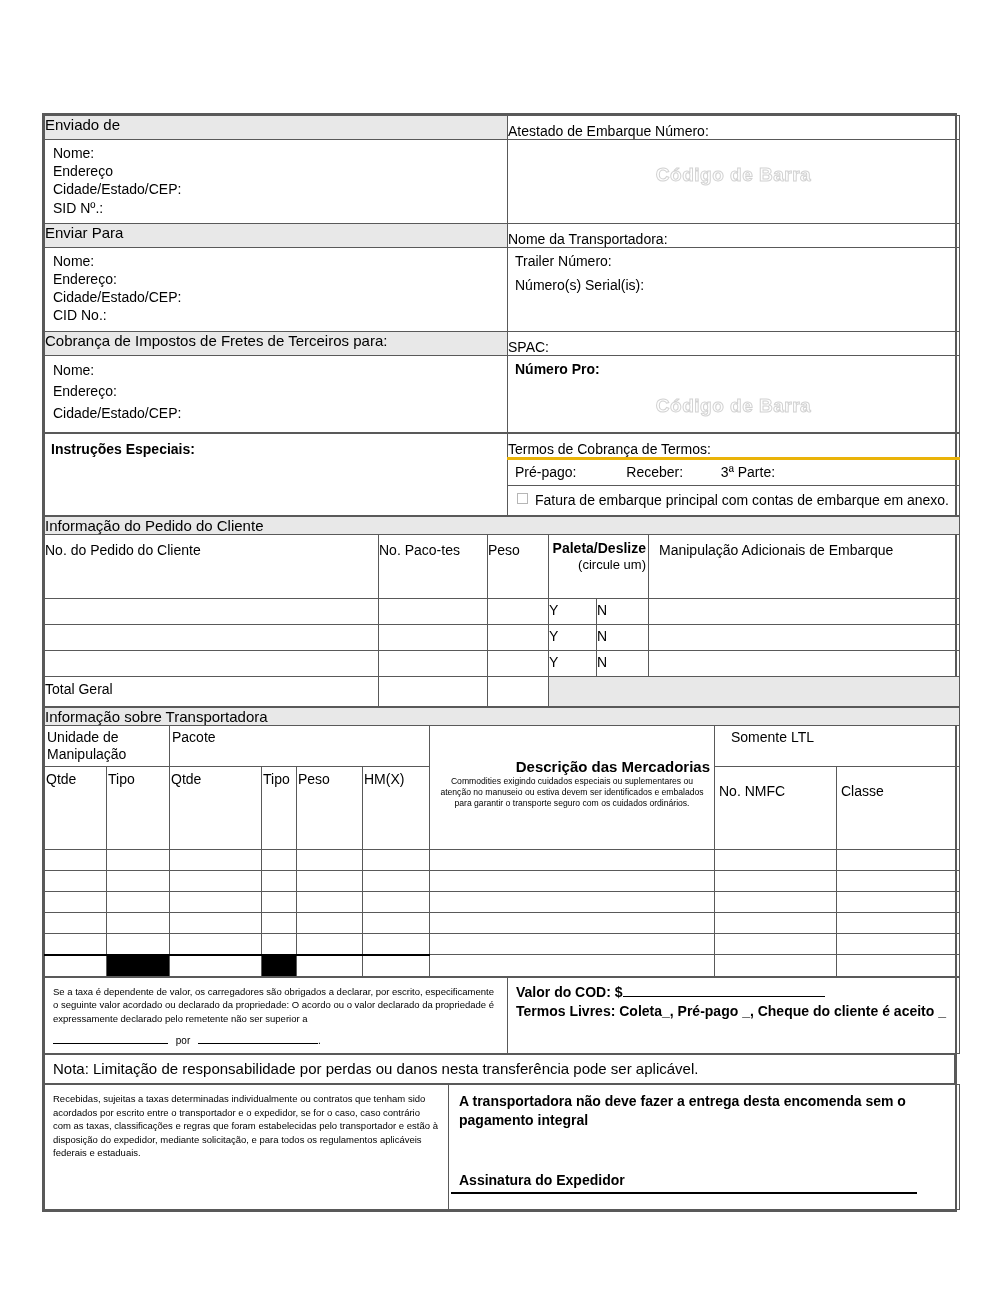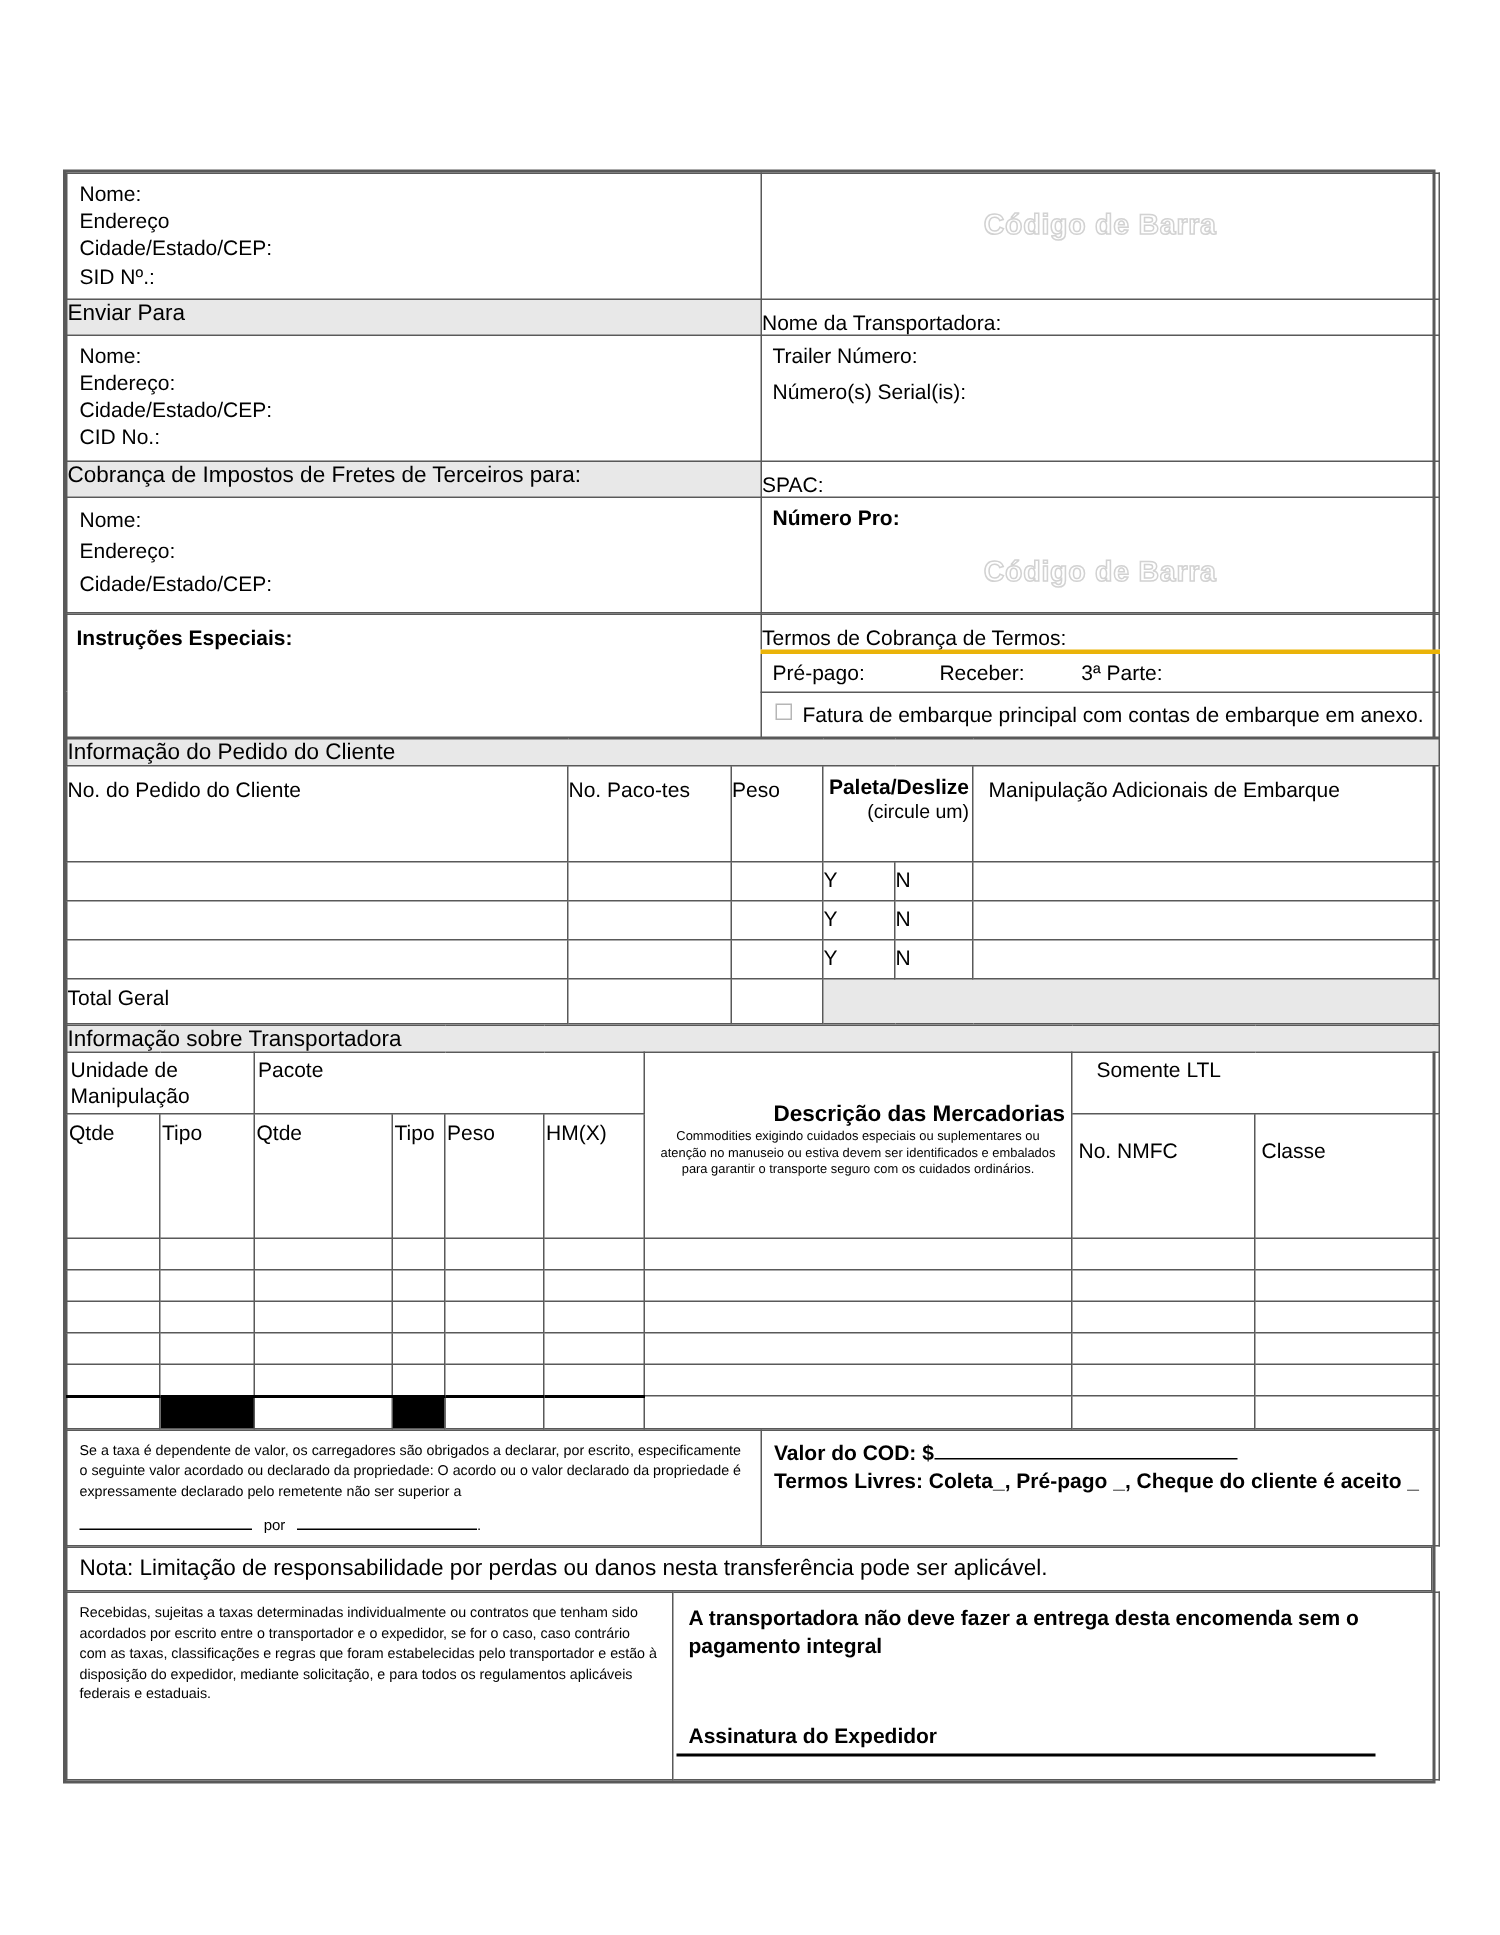--- a/index.html
+++ b/index.html
@@ -156,20 +156,24 @@
   <div class="form">
 
 
     <table class="grid">
       <colgroup>
           <col style="width:463px">
           <col style="width:452px">
         </colgroup>
 
       <tbody>
+          <tr>
+        <td class="band">Enviado de</td>
+        <td class="pad f14" style="padding-top:7px">Atestado de Embarque Número:</td>
+      </tr>
 
       <tr>
         <td style="height:76px">
           <div class="addr" style="white-space:pre-line">Nome:
 Endereço
 Cidade/Estado/CEP:
 SID Nº.:</div>
         </td>
         <td>
           <div class="barcode" style="margin-top:24px">Código de Barra</div>

